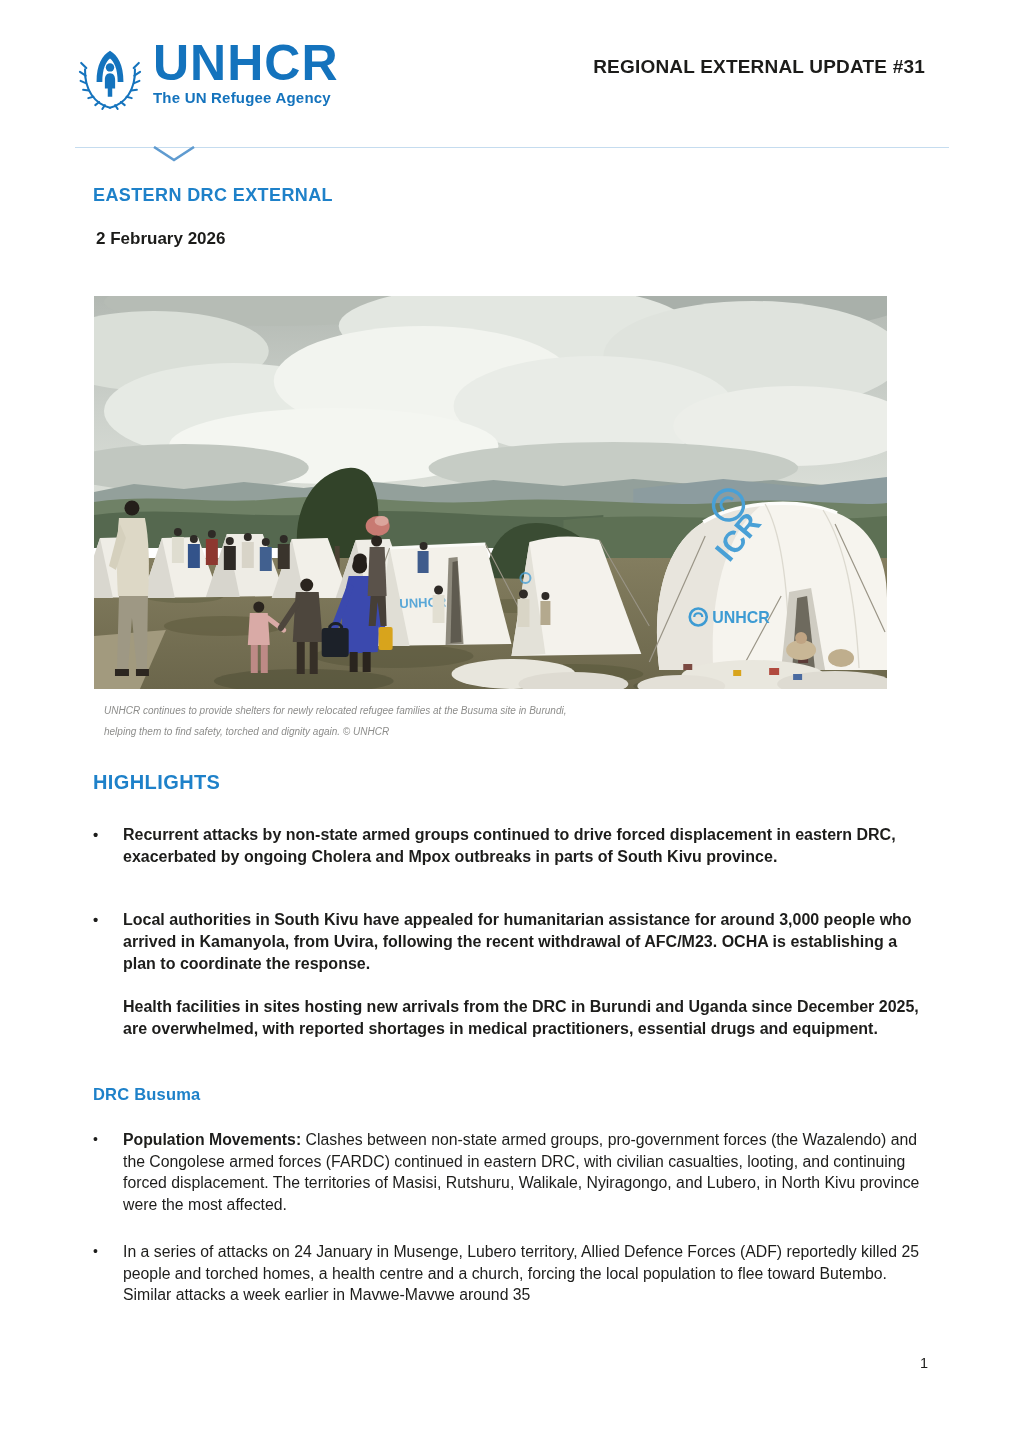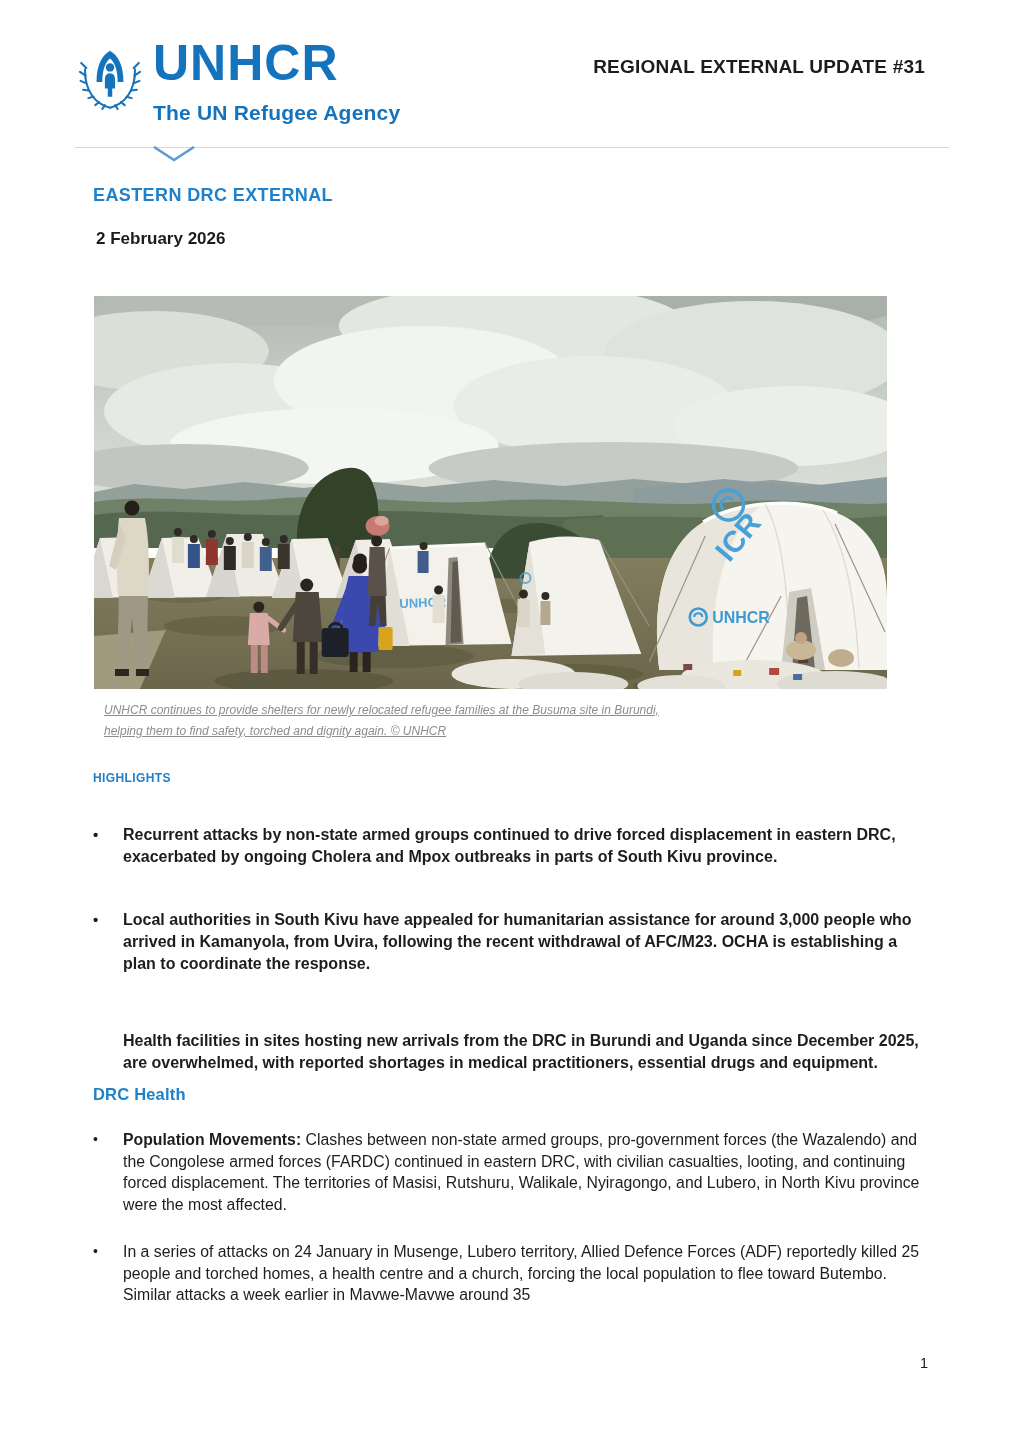--- a/index.html
+++ b/index.html
@@ -8,51 +8,51 @@
     font-family:"Liberation Sans",sans-serif;color:var(--text-black,#1d1d1b);
   }
   
   .logo{position:absolute;left:78px;top:40px;display:flex;align-items:flex-start;gap:11px;}
   .logo-text-col{display:flex;flex-direction:column;}
   .logo-acronym{
     font-size:50px;font-weight:bold;letter-spacing:1px;line-height:46px;
     color:var(--logo-blue,#1473bd);
   }
   .logo-tagline{
-    font-size:21px;font-weight:bold;color:var(--logo-blue,#1473bd);margin-top:15px;letter-spacing:.2px;
+    font-size:15px;font-weight:bold;color:var(--logo-blue,#1473bd);margin-top:3px;letter-spacing:.2px;
   }
   .header-right{position:absolute;right:99px;top:56px;text-align:right;}
   .update-title{font-size:19px;font-weight:bold;color:#1c1c1a;letter-spacing:.2px;}
   .region-subtitle{font-size:18px;font-weight:bold;color:var(--region-blue,#2191d6);margin-top:21px;}
   .rule{position:absolute;left:75px;top:147px;width:874px;height:1px;background:var(--rule-blue,#c5dcef);}
   .chevron{position:absolute;left:153px;top:146px;}
   
   .section-title{
     position:absolute;left:93px;top:185px;font-size:18px;font-weight:bold;
     color:var(--heading-blue,#1e81c9);letter-spacing:.4px;
   }
   .doc-date{position:absolute;left:96px;top:229px;font-size:17px;font-weight:bold;color:#1c1c1a;}
   .photo{position:absolute;left:94px;top:296px;width:793px;height:393px;overflow:hidden;}
   .photo svg{display:block;width:100%;height:100%;}
   .caption{
     position:absolute;left:104px;top:700px;width:780px;
-    font-size:12px;font-style:italic;color:var(--caption-gray,#8d8d8b);line-height:21px;text-decoration:underline;
+    font-size:10px;font-style:italic;color:var(--caption-gray,#8d8d8b);line-height:21px;
   }
   .hl-title{
-    position:absolute;left:93px;top:771px;font-size:12px;font-weight:bold;
+    position:absolute;left:93px;top:771px;font-size:20px;font-weight:bold;
     color:var(--heading-blue,#1e81c9);letter-spacing:.4px;
   }
   .bullet{position:absolute;left:93px;width:832px;display:flex;}
   .bullet .marker{width:30px;flex:0 0 30px;font-size:15px;line-height:22px;}
   .hl-b{font-weight:bold;font-size:16px;line-height:21.8px;}
   .hl-b .btext{flex:1;}
   .hb1{top:824px;}
   .hb2{top:909px;}
   .hl-para{
-    position:absolute;left:123px;top:1030px;width:800px;
+    position:absolute;left:123px;top:996px;width:800px;
     font-weight:bold;font-size:16px;line-height:21.8px;
   }
   .drc-title{
     position:absolute;left:93px;top:1085px;font-size:16.5px;font-weight:bold;
     color:var(--heading-blue,#1e81c9);letter-spacing:.2px;
   }
   .drc-b{font-size:15.8px;line-height:21.6px;}
   .drc-b .marker{font-size:14px;line-height:21.6px;}
   .drc-b .btext{flex:1;}
   .drc-b .lead{font-weight:bold;}
@@ -340,21 +340,21 @@
     <div class="btext">Recurrent attacks by non-state armed groups continued to drive forced displacement in eastern DRC, exacerbated by ongoing Cholera and Mpox outbreaks in parts of South Kivu province.</div>
   </div>
 
   <div class="bullet hl-b hb2">
     <span class="marker">•</span>
     <div class="btext">Local authorities in South Kivu have appealed for humanitarian assistance for around 3,000 people who arrived in Kamanyola, from Uvira, following the recent withdrawal of AFC/M23. OCHA is establishing a plan to coordinate the response.</div>
   </div>
 
   <div class="hl-para">Health facilities in sites hosting new arrivals from the DRC in Burundi and Uganda since December 2025, are overwhelmed, with reported shortages in medical practitioners, essential drugs and equipment.</div>
 
-  <div class="drc-title">DRC Health</div>
+  <div class="drc-title">DRC Busuma</div>
 
   <div class="bullet drc-b db1">
     <span class="marker">•</span>
     <div class="btext"><span class="lead">Population Movements:</span><span> Clashes between non-state armed groups, pro-government forces (the Wazalendo) and the Congolese armed forces (FARDC) continued in eastern DRC, with civilian casualties, looting, and continuing forced displacement. The territories of Masisi, Rutshuru, Walikale, Nyiragongo, and Lubero, in North Kivu province were the most affected.</span></div>
   </div>
 
   <div class="bullet drc-b db2">
     <span class="marker">•</span>
     <div class="btext"><span>In a series of attacks on 24 January in Musenge, Lubero territory, Allied Defence Forces (ADF) reportedly killed 25 people and torched homes, a health centre and a church, forcing the local population to flee toward Butembo. Similar attacks a week earlier in Mavwe-Mavwe around 35</span></div>
   </div>

